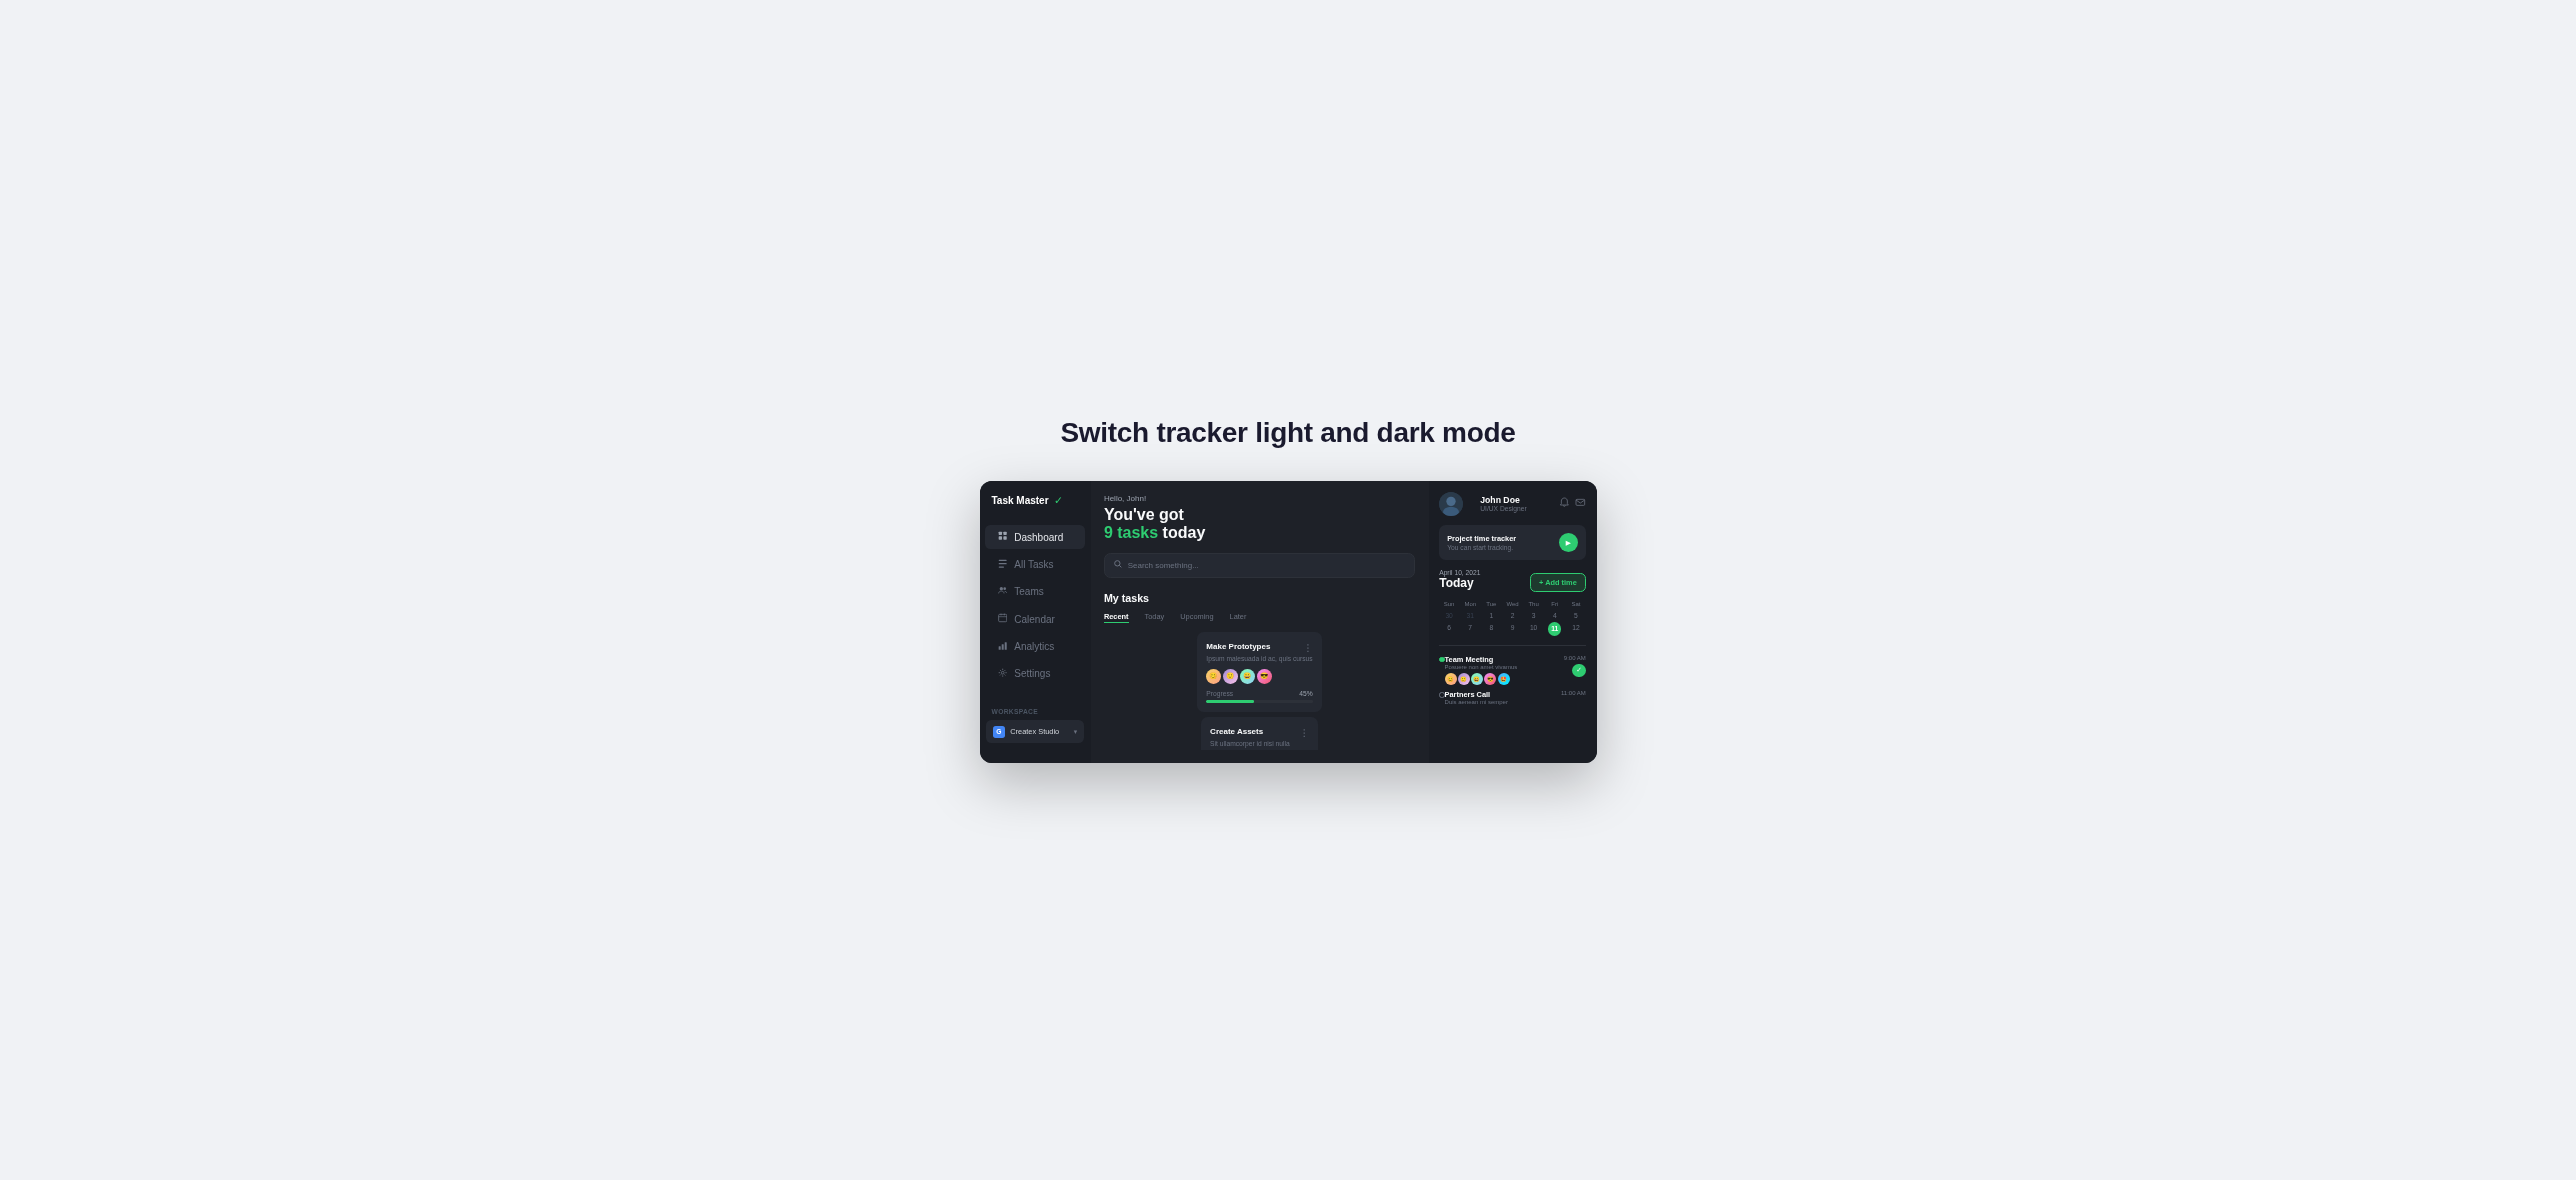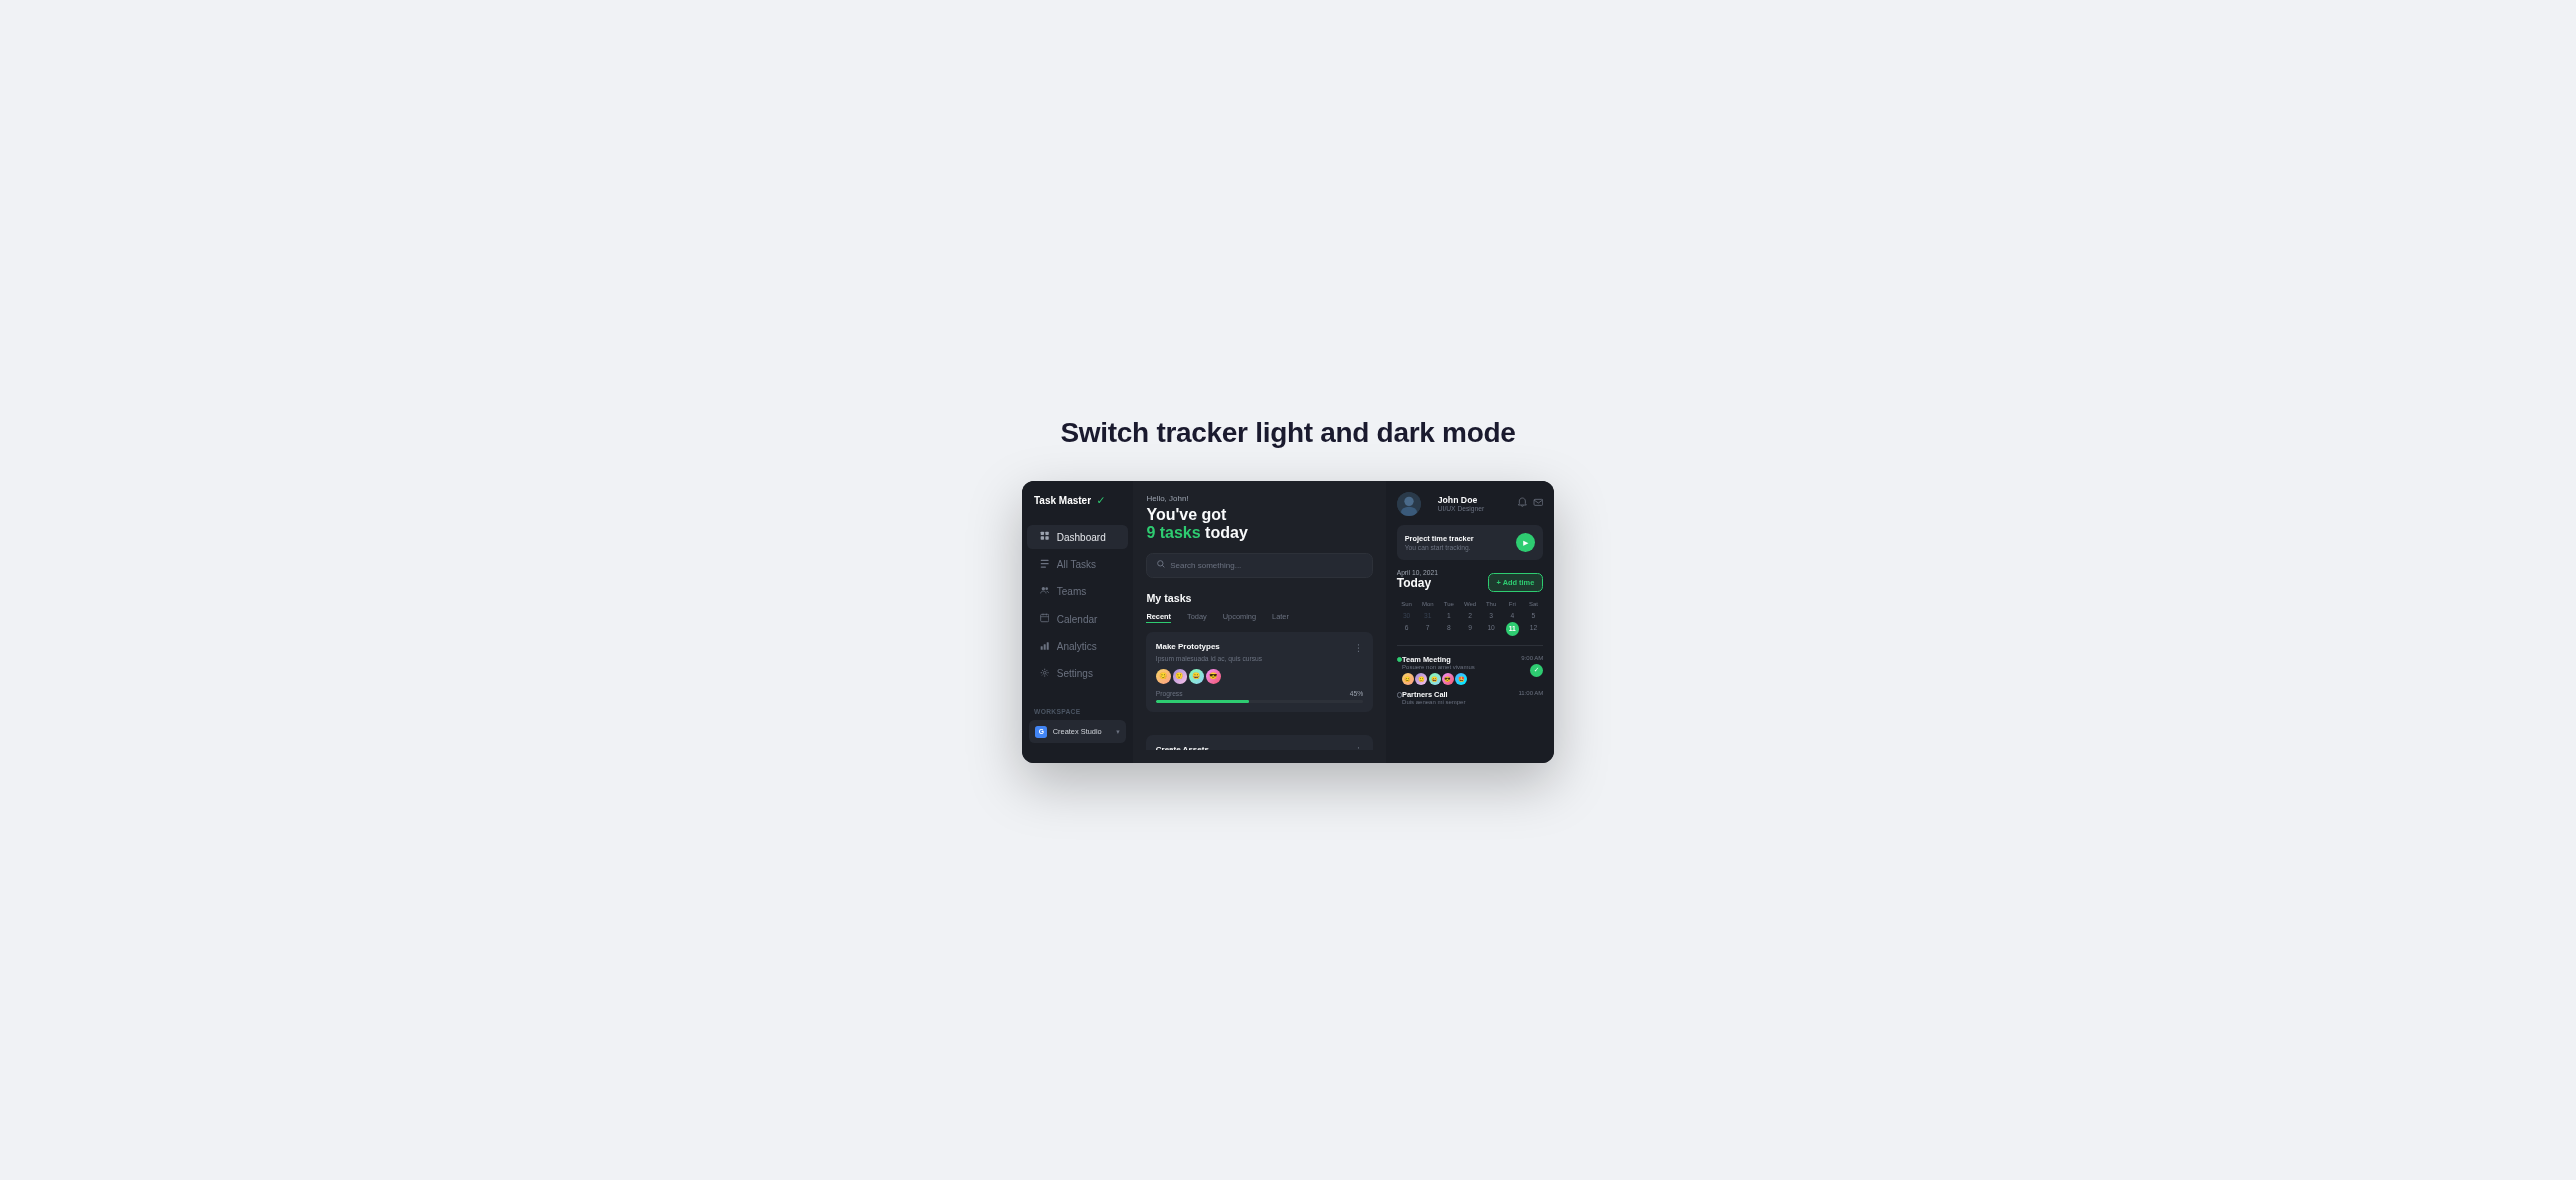--- a/index.html
+++ b/index.html
@@ -23,21 +23,21 @@
       font-size: 28px;
       font-weight: 600;
       color: #1a1a2e;
       margin-bottom: 32px;
       text-align: center;
       letter-spacing: -0.3px;
     }
     .app-window {
       background: #16181d;
       border-radius: 12px;
-      width: 532px;
+      width: 617px;
       height: 282px;
       overflow: hidden;
       display: flex;
       box-shadow: 0 20px 54px rgba(0,0,0,0.25);
       position: relative;
     }
     
     .sidebar {
       width: 111px;
       background: #1a1d24;
@@ -198,22 +198,23 @@
     }
     .task-tab.active {
       color: #f9fafb;
       font-weight: 600;
       border-bottom: 1.3px solid #2ecc71;
       padding-bottom: 1.3px;
     }
     .tasks-list {
       display: flex;
       flex-direction: column;
-      gap: 23px;
+      gap: 5px;
       overflow-y: auto;
+      align-items: center;
     }
     .task-card {
       background: #252932;
       border-radius: 6.7px;
       padding: 9.4px;
     }
     .task-card-header {
       display: flex;
       justify-content: space-between;
       align-items: flex-start;

